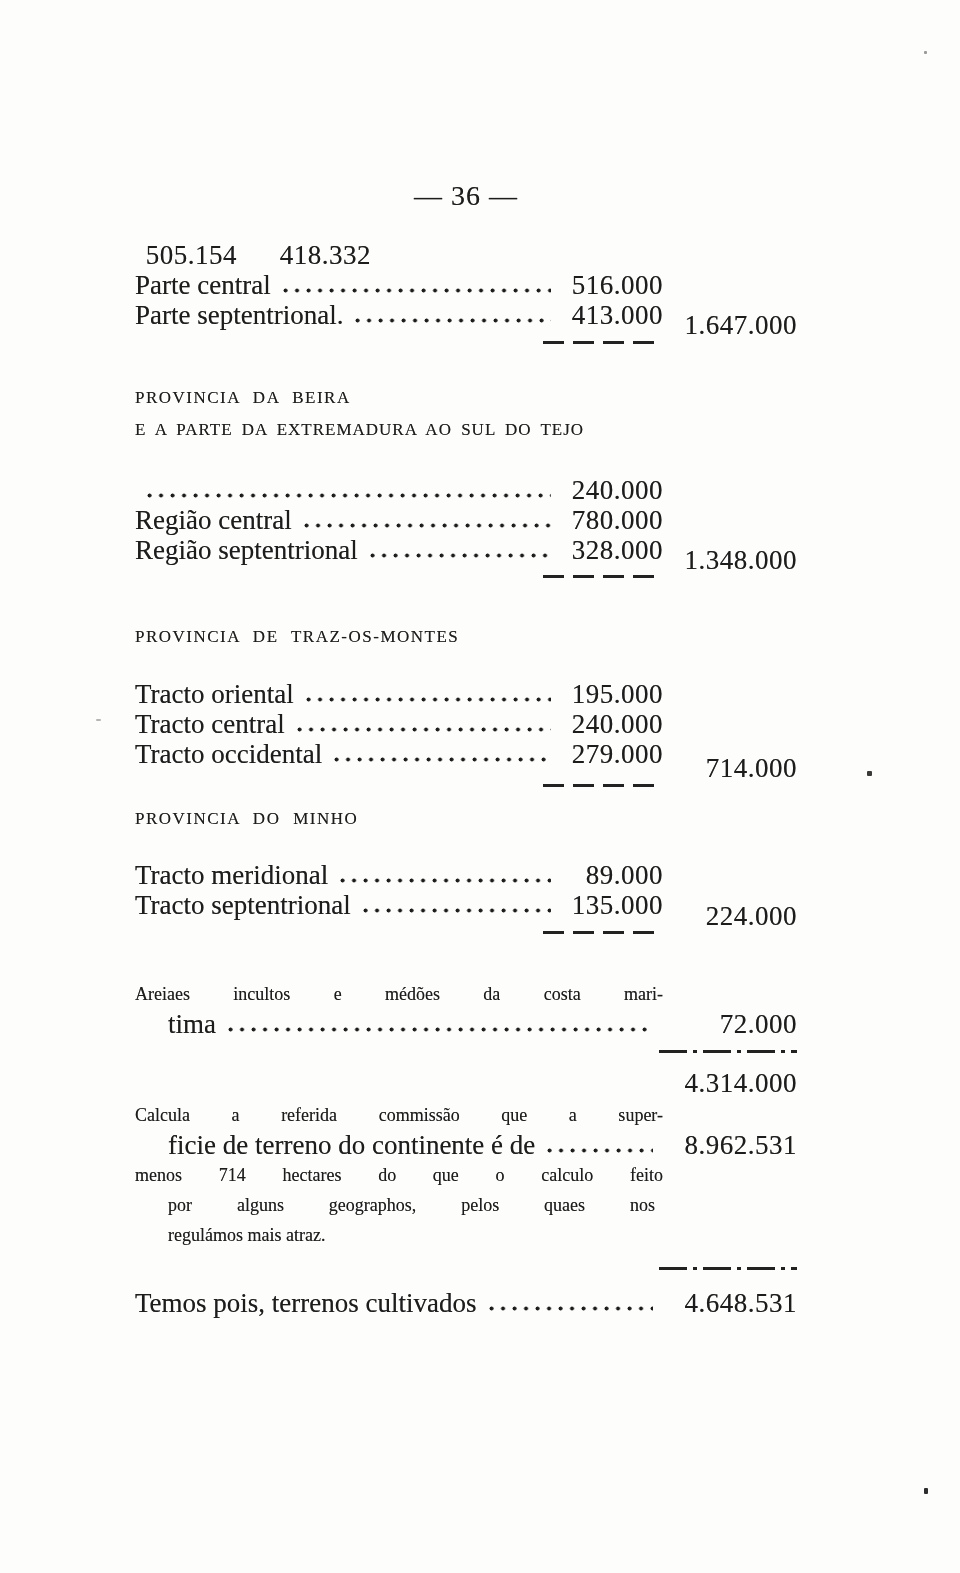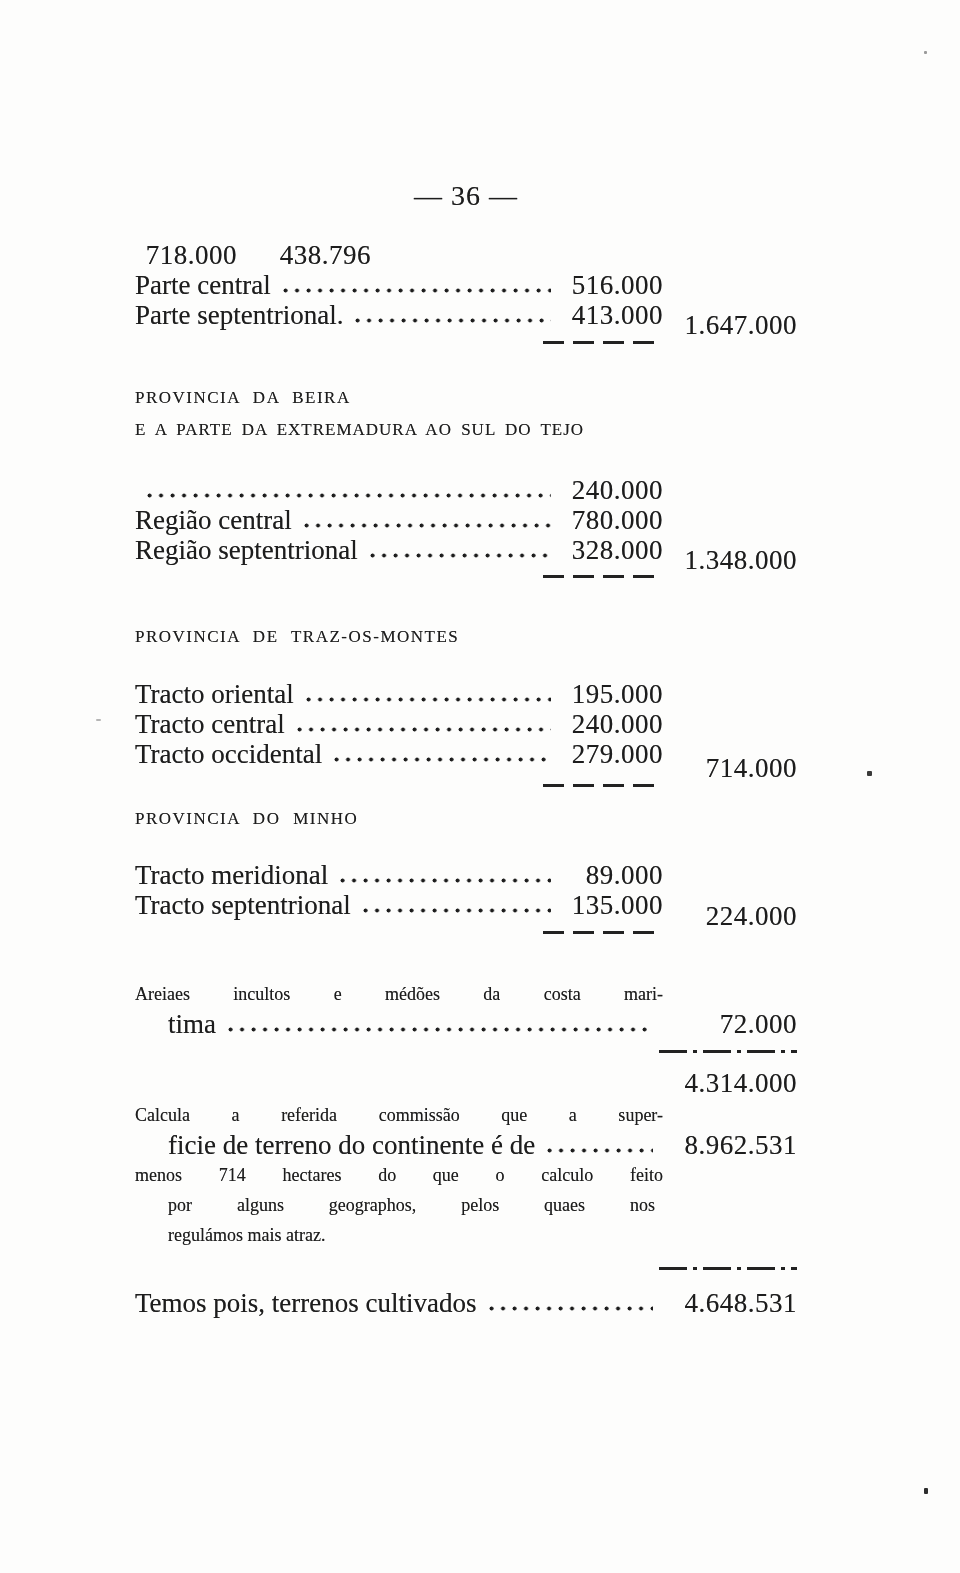--- a/index.html
+++ b/index.html
@@ -119,22 +119,22 @@
 </head>
 <body>
 
 <div class="page">
   <div class="content">
 
     <div class="abs pagenum" style="top:180px;">— 36 —</div>
 
     <div class="abs rows" style="top:240px;">
       <div class="row">
-        <span class="col1 num">718.000</span>
-        <span class="col2 num">438.796</span>
+        <span class="col1 num">505.154</span>
+        <span class="col2 num">418.332</span>
       </div>
       <div class="row">
         <span class="label">Parte central</span>
         <span class="leader"></span>
         <span class="col1 num">516.000</span>
         <span class="col2"></span>
       </div>
       <div class="row">
         <span class="label">Parte septentrional.</span>
         <span class="leader"></span>

